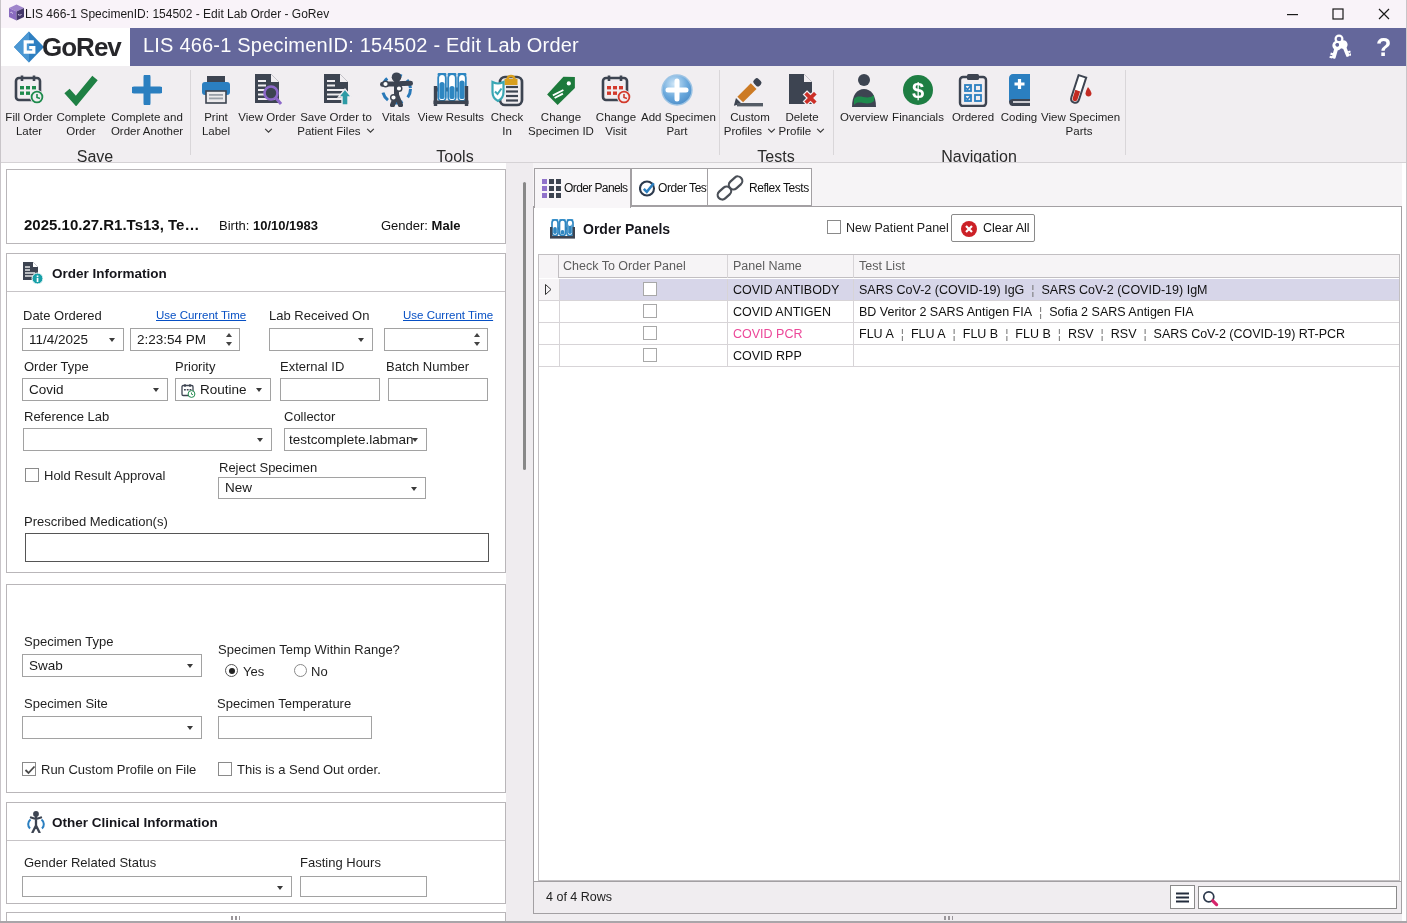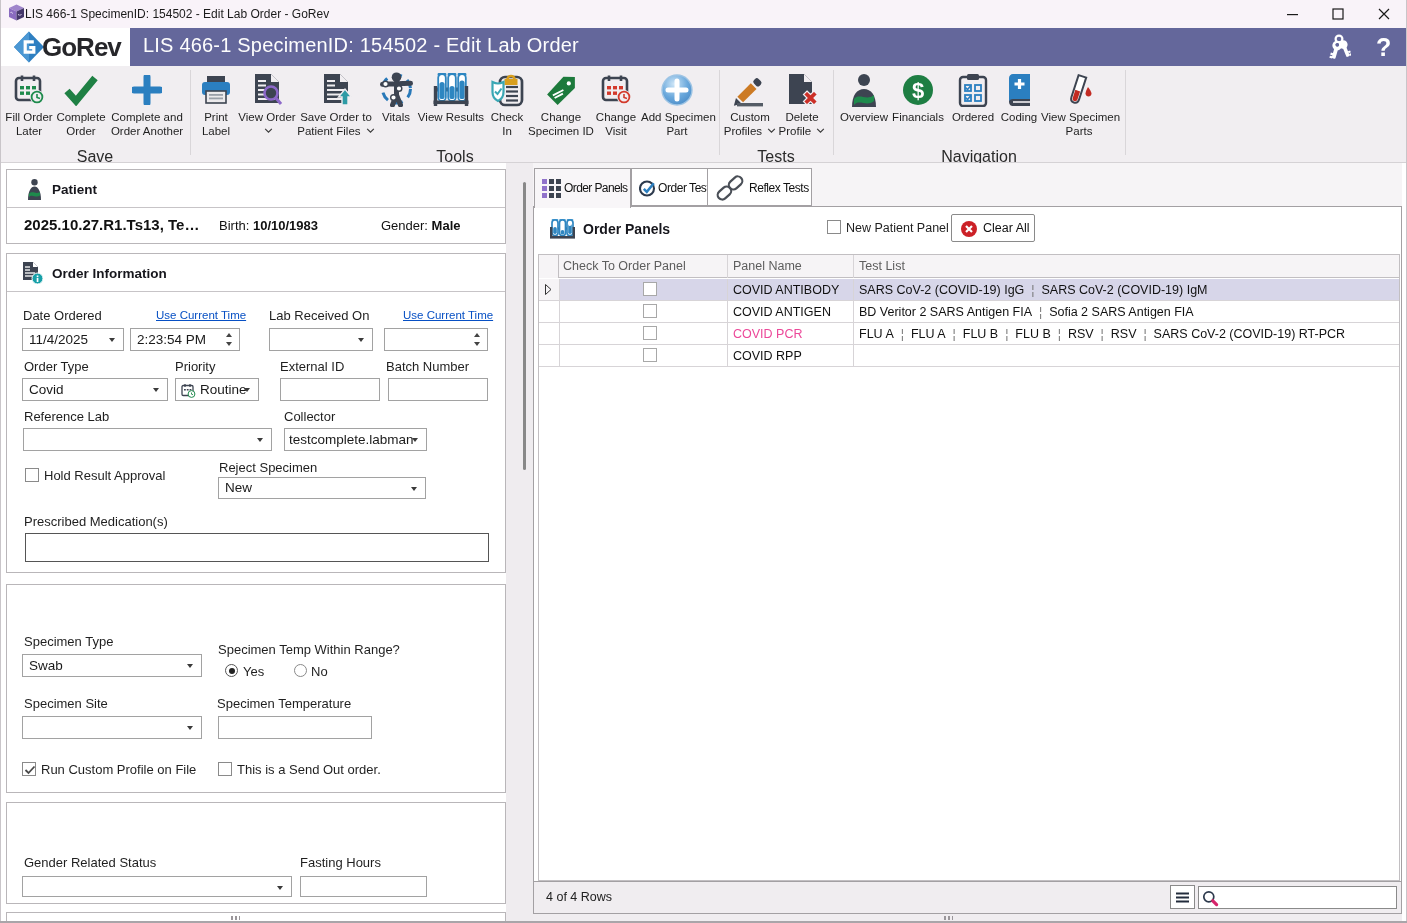--- a/index.html
+++ b/index.html
@@ -386,28 +386,20 @@
     <div>View Specimen<br>Parts</div>
   </div>
 </div>
 
 <div id="content">
 
   <div class="abs" style="left:506px;top:0;width:27px;height:760px;background:#efecef;"></div>
   <div class="abs" style="left:523px;top:19px;width:3px;height:288px;background:#888;border-radius:1.5px;"></div>
 
   <div class="gbox" style="top:6px;height:75px;">
-    <div class="ghead">
-      <svg class="gico" style="left:20px;top:9px;" width="15" height="21" viewBox="0 0 15 21">
-        <circle cx="7.5" cy="3.2" r="3.2" fill="#3d4451"></circle>
-        <path d="M1 21 C1 12 4 7.5 7.5 7.5 C11 7.5 14 12 14 21 Z" fill="#3d4451"></path>
-        <path d="M2 15 C5 11 9 16 13 13 L13 16.5 C9 19.5 5 14.5 2 18 Z" fill="#1e8a4c"></path>
-      </svg>
-      <div class="gtitle">Patient</div>
-    </div>
     <div class="abs" style="left:17px;top:46px;font-size:15px;font-weight:700;color:#111;">2025.10.27.R1.Ts13, Te…</div>
     <div class="abs" style="left:212px;top:48px;font-size:13px;color:#111;">Birth: <b>10/10/1983</b></div>
     <div class="abs" style="left:374px;top:48px;font-size:13px;color:#111;">Gender: <b>Male</b></div>
   </div>
 
   <div class="gbox shift" style="top:90px;height:320px;">
     <div class="ghead">
       <svg class="gico" style="left:15px;top:8px;" width="22" height="23" viewBox="0 0 22 23">
         <path d="M1 0 L11 0 L16 5 L16 18 L1 18 Z" fill="#3d4451"></path>
         <path d="M11 0 L11 5 L16 5 Z" fill="#fff"></path>
@@ -429,21 +421,21 @@
     <div class="link" style="left:403px;top:55px;">Use Current Time</div>
     <div class="fld dd" style="left:22px;top:74px;width:102px;">11/4/2025</div>
     <div class="fld spin" style="left:130px;top:74px;width:110px;">2:23:54 PM</div>
     <div class="fld dd" style="left:269px;top:74px;width:104px;"></div>
     <div class="fld spin" style="left:384px;top:74px;width:104px;"></div>
     <div class="flabel" style="left:24px;top:105px;">Order Type</div>
     <div class="flabel" style="left:175px;top:105px;">Priority</div>
     <div class="flabel" style="left:280px;top:105px;">External ID</div>
     <div class="flabel" style="left:386px;top:105px;">Batch Number</div>
     <div class="fld dd" style="left:22px;top:124px;width:146px;">Covid</div>
-    <div class="fld dd" style="left:175px;top:124px;width:84px;padding-left:24px;">Routine
+    <div class="fld dd" style="left:175px;top:124px;width:96px;padding-left:24px;">Routine
       <svg class="abs" style="left:5px;top:4px;" width="15" height="15" viewBox="0 0 15 15">
         <rect x="1" y="2.5" width="11" height="10" rx="1.2" fill="none" stroke="#3d4451" stroke-width="1.3"></rect>
         <line x1="4" y1="1" x2="4" y2="4" stroke="#3d4451" stroke-width="1.3"></line>
         <line x1="9" y1="1" x2="9" y2="4" stroke="#3d4451" stroke-width="1.3"></line>
         <g fill="#3d4451">
             <rect x="3" y="6" width="1.8" height="1.5"></rect>
             <rect x="5.8" y="6" width="1.8" height="1.5"></rect>
             <rect x="8.6" y="6" width="1.8" height="1.5"></rect>
           </g>
         <circle cx="10.5" cy="11" r="3.4" fill="#fff" stroke="#1e8a4c" stroke-width="1"></circle>
@@ -481,20 +473,29 @@
       <svg width="12" height="12" viewBox="0 0 12 12" style="margin:0.5px;">
           <path d="M1.5 6 L4.5 9 L10.5 2.5" stroke="#4a4a4a" stroke-width="1.8" fill="none"></path>
         </svg>
     </div>
     <div class="cblabel" style="left:41px;top:177px;">Run Custom Profile on File</div>
     <div class="cb" style="left:218px;top:177px;"></div>
     <div class="cblabel" style="left:237px;top:177px;">This is a Send Out order.</div>
   </div>
 
   <div class="gbox shift" style="top:639px;height:102px;">
+    <div class="ghead">
+      <svg class="gico" style="left:19px;top:8px;" width="20" height="22" viewBox="0 0 20 22">
+        <circle cx="10" cy="3" r="2.9" fill="#3d4451"></circle>
+        <path d="M10 6 L10 14.5 M10 14.5 L6.5 21.5 M10 14.5 L13.5 21.5 M10 8 L5 6.5 M10 8 L15 6.5" stroke="#3d4451" stroke-width="2.3" stroke-linecap="round"></path>
+        <path d="M4.5 8.5 C1.5 11 1.5 15 4 17.5" stroke="#2b7fc0" stroke-width="2" fill="none"></path>
+        <path d="M15.5 8.5 C18.5 11 18.5 15 16 17.5" stroke="#2b7fc0" stroke-width="2" fill="none"></path>
+      </svg>
+      <div class="gtitle">Other Clinical Information</div>
+    </div>
     <div class="flabel" style="left:24px;top:52px;">Gender Related Status</div>
     <div class="flabel" style="left:300px;top:52px;">Fasting Hours</div>
     <div class="fld dd" style="left:22px;top:73px;width:270px;height:21px;"></div>
     <div class="fld" style="left:300px;top:73px;width:127px;height:21px;"></div>
   </div>
 
   <div class="gbox" style="top:749px;height:14px;border-bottom:none;"></div>
 
   <div id="rightpanel">
     <div class="abs" style="left:0;top:0;width:869px;height:43px;background:#f6f4f6;"></div>

